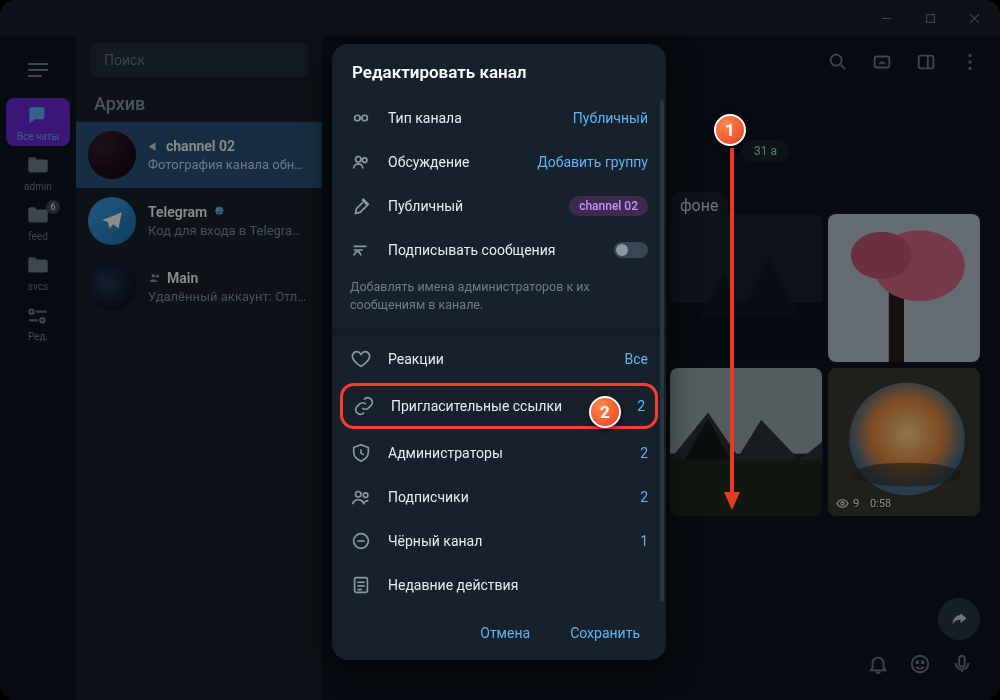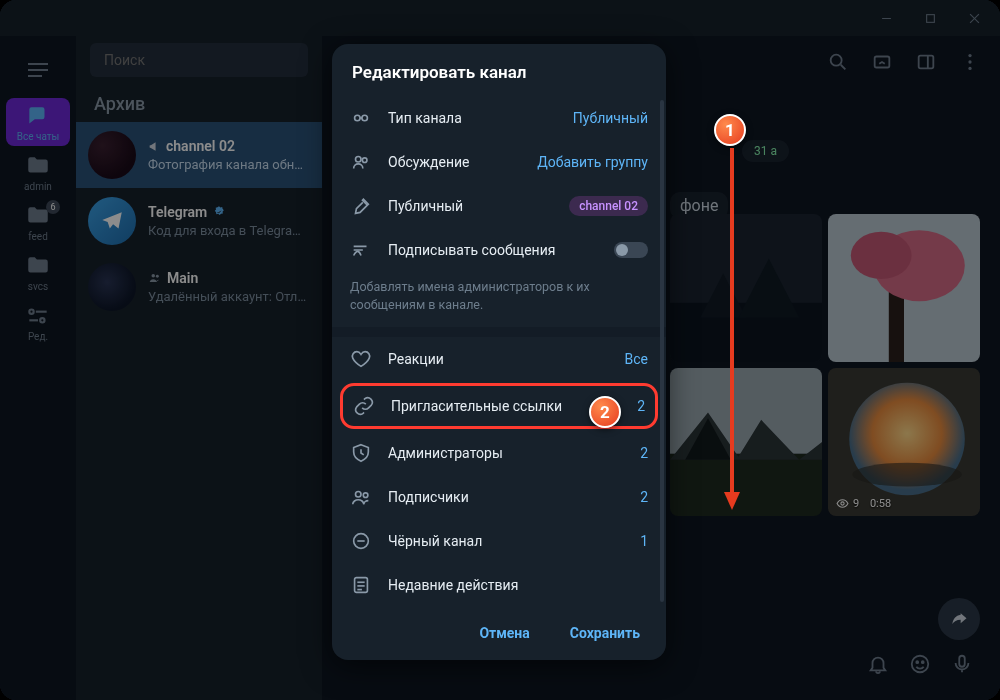--- a/index.html
+++ b/index.html
@@ -69,21 +69,21 @@
   .row .rlabel { flex:1; color:#e6edf3; font-size:14px; }
   .row .rval { font-size:14px; }
   .val-link { color:#5eb5f7; }
   .badge-chip { background:#3c2a4f; color:#c792ff; font-size:12px; padding:3px 10px; border-radius:10px; font-weight:500;}
   .toggle { width:34px; height:16px; background:#3a4654; border-radius:10px; position:relative;}
   .toggle::after{content:""; position:absolute; left:2px; top:2px; width:12px; height:12px; background:#8a99a8; border-radius:50%;}
   .note { padding:6px 18px 14px 18px; color:#6d7d8c; font-size:12.5px; line-height:1.4; }
   .sep { height:10px; background:#131c26; }
   .row.highlight { border:3px solid #ff3b30; border-radius:14px; margin:2px 8px; padding:0 10px 0 10px; height:46px; }
   .modal-footer { height:54px; display:flex; align-items:center; justify-content:flex-end; gap:8px; padding:0 10px;}
-  .mf-btn { padding:8px 16px; color:#5eb5f7; font-size:14px; font-weight:700; border-radius:6px;}
+  .mf-btn { padding:8px 16px; color:#5eb5f7; font-size:14px; font-weight:400; border-radius:6px;}
 
   
   .anno-badge { position:absolute; width:32px; height:32px; border-radius:50%; background:radial-gradient(circle at 35% 30%, #ff8a4c, #e63b1f); border:2px solid #fff; color:#fff; font-weight:700; font-size:17px; display:flex; align-items:center; justify-content:center; box-shadow:0 2px 6px rgba(0,0,0,0.5);}
   .anno-arrow { position:absolute; }
 
 </style>
 </head>
 <body>
 
 <div class="app-frame">

